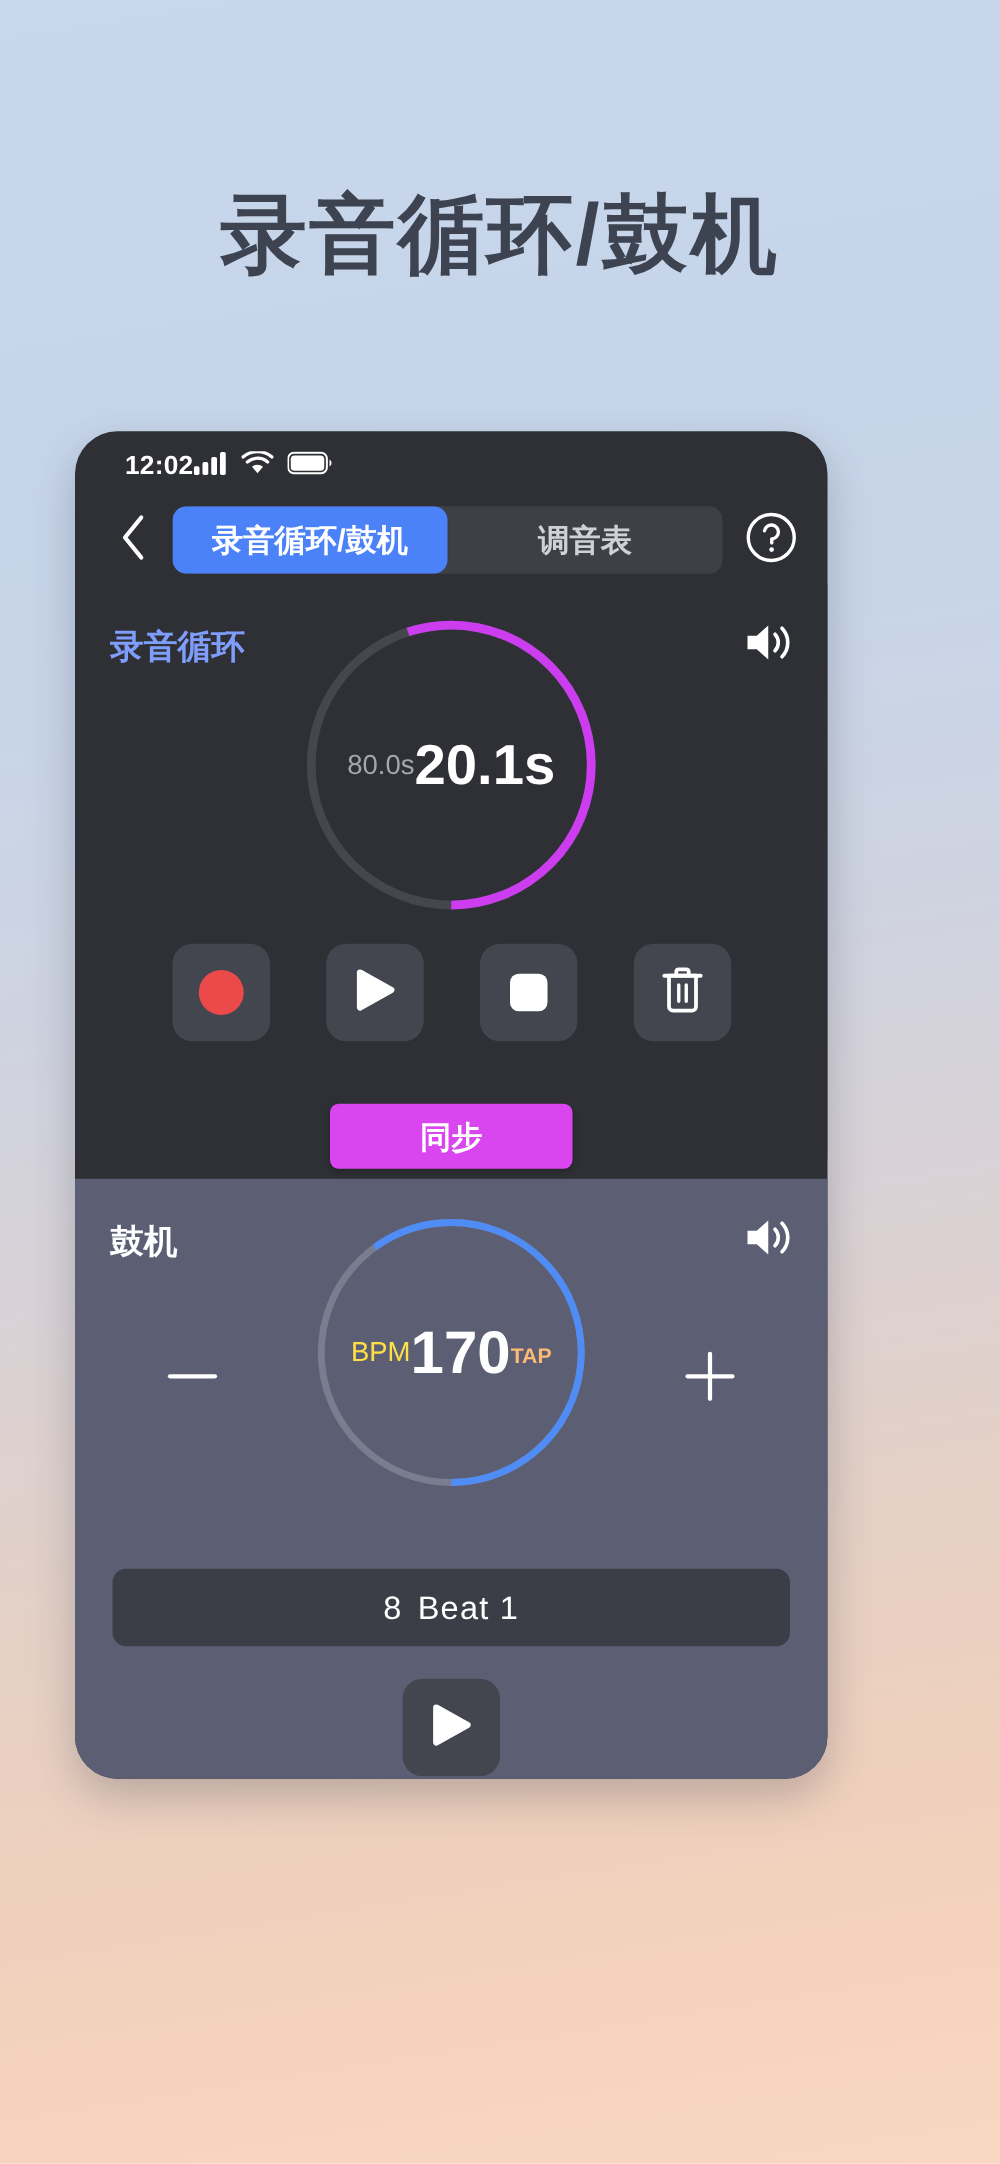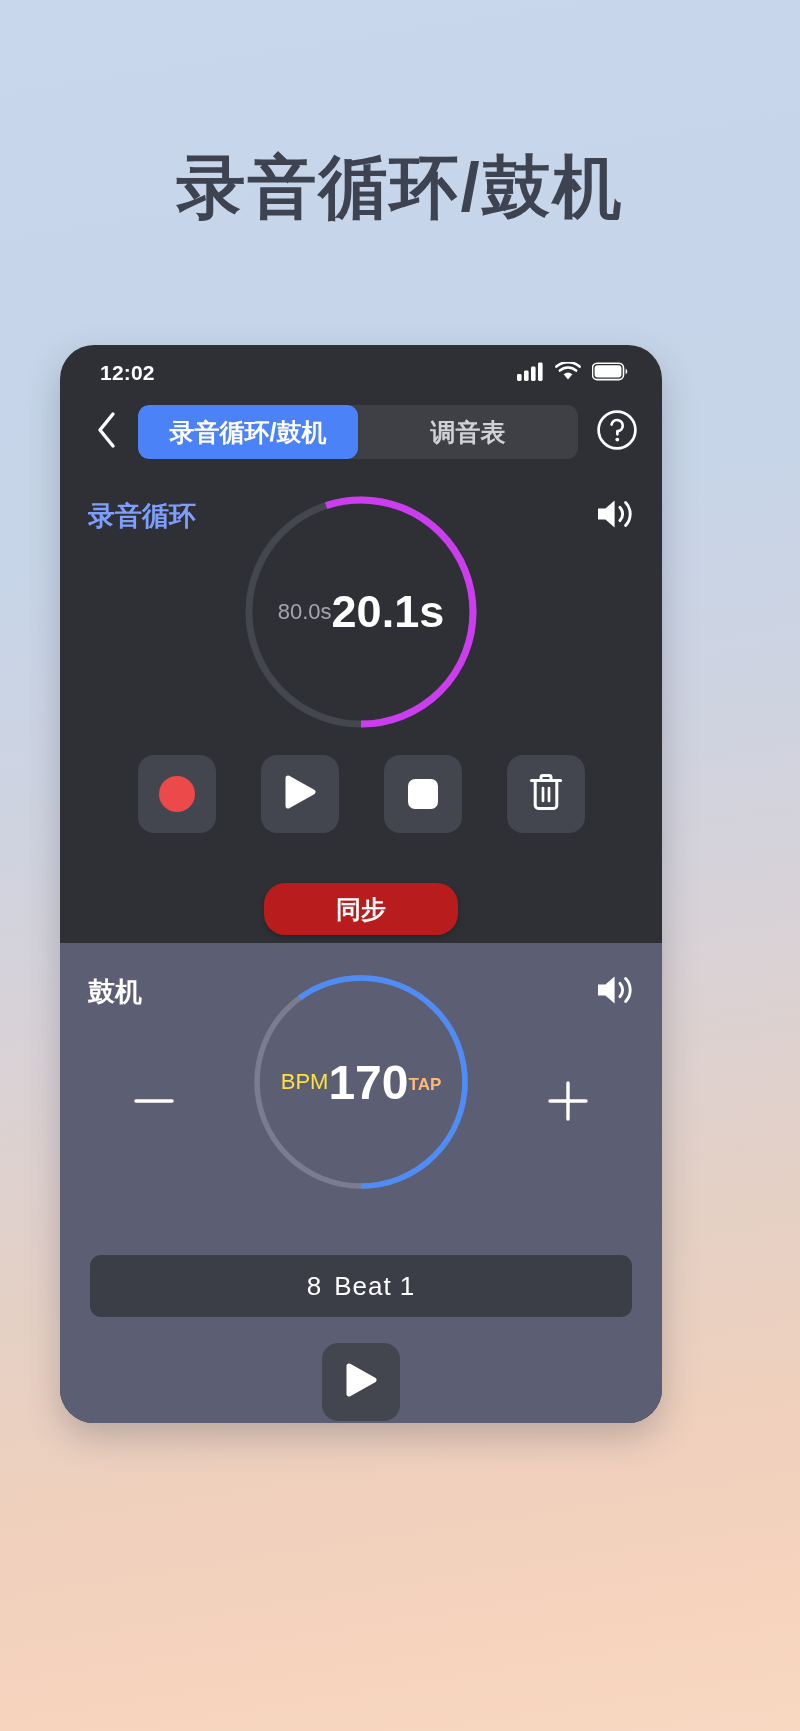--- a/index.html
+++ b/index.html
@@ -40,21 +40,21 @@
     width: 602px; height: 1078px;
     background: #2e3036;
     border-radius: 34px;
     overflow: hidden;
     box-shadow: 0 14px 34px rgba(60,65,80,0.28);
   }
 
   
   .statusbar {
     position: absolute; top: 0; left: 0; width: 100%; height: 50px;
-    display: flex; align-items: center; justify-content: space-between;
+    display: flex; align-items: center; 
     padding: 6px 34px 0 40px;
     color: #ffffff;
   }
   .status-time { font-size: 21px; font-weight: 600; letter-spacing: 0.2px; }
   .status-icons { display: flex; align-items: center; gap: 11px; }
 
   
   .tabbar {
     position: absolute; top: 52px; left: 0; width: 100%; height: 70px;
     display: flex; align-items: center;
@@ -143,22 +143,22 @@
     display: flex; align-items: center; justify-content: center;
   }
   .dot-record { width: 36px; height: 36px; border-radius: 50%; background: #ec4a4a; }
   .sq-stop { width: 30px; height: 30px; border-radius: 7px; background: #ffffff; }
 
   
   .sync-btn {
     position: absolute;
     top: 538px; left: 50%; transform: translateX(-50%);
     width: 194px; height: 52px;
-    background: #b91c1c;
-    border-radius: 21px;
+    background: #d946ef;
+    border-radius: 7px;
     display: flex; align-items: center; justify-content: center;
     font-size: 25px; font-weight: 700; color: #ffffff;
     z-index: 5;
     box-shadow: 0 2px 5px rgba(0,0,0,0.22);
   }
 
   
   .step-btn {
     position: absolute; top: 128px;
     width: 64px; height: 64px;

